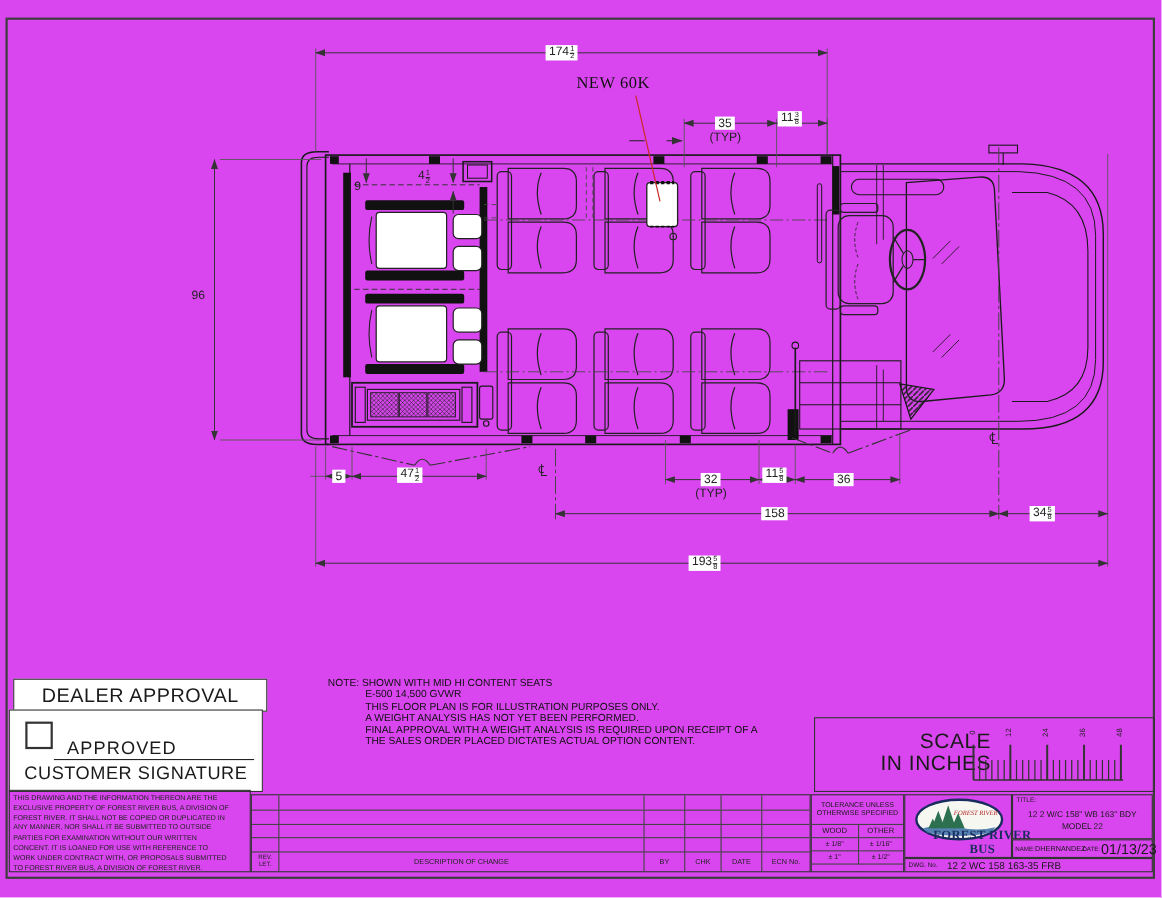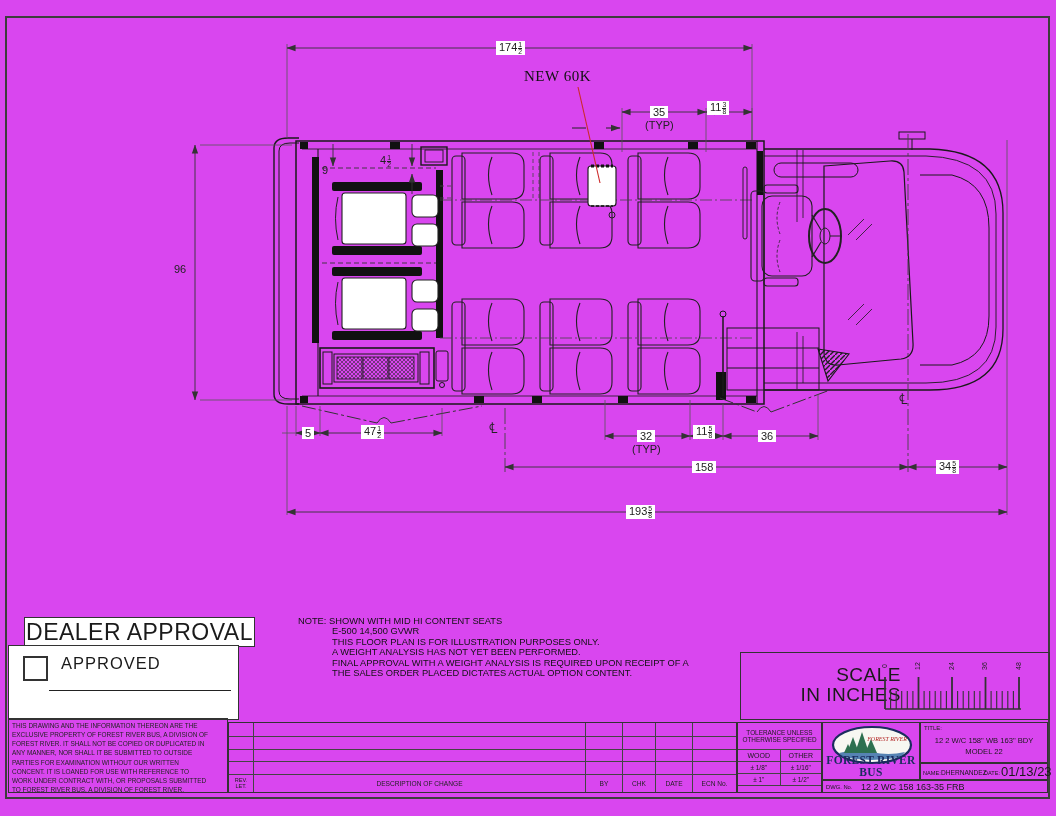--- a/index.html
+++ b/index.html
@@ -10,25 +10,25 @@
   
   .dim{position:absolute;font-size:11px;color:#222;white-space:nowrap;line-height:12px;}
   .dim.bg{background:#fff;padding:0 3px;}
   .frac{display:inline-block;vertical-align:-3px;margin-left:1px;text-align:center;}
   .frac i{font-style:normal;display:block;font-size:6.8px;line-height:6.2px;}
   .frac i:first-child{border-bottom:0.8px solid #222;}
   .cl{position:absolute;font-size:15px;color:#222;}
   .callout{position:absolute;font-family:"Liberation Serif",serif;font-size:15px;color:#111;letter-spacing:0.5px;}
   
   .box{border:1.6px solid #333;position:absolute;background:#fff;}
-  #dealer-head{left:24px;top:617px;width:229px;height:28px;display:flex;align-items:center;justify-content:center;
-    font-size:23px;letter-spacing:0.5px;}
+  #dealer-head{left:12px;top:617px;width:229px;height:28px;display:flex;align-items:center;justify-content:center;
+    font-size:18px;letter-spacing:0.5px;}
   #dealer-body{left:8px;top:645px;width:229px;height:73px;}
   #approved-box{position:absolute;left:14px;top:10px;width:21px;height:21px;border:2px solid #333;background:#fff;}
-  #approved-label{position:absolute;left:52px;top:8px;font-size:16.5px;letter-spacing:1px;}
+  #approved-label{position:absolute;left:52px;top:25px;font-size:16.5px;letter-spacing:1px;}
   #sig-line{position:absolute;left:40px;top:44px;width:182px;border-bottom:1.6px solid #222;height:0;}
   #sig-label{position:absolute;left:0;top:48px;width:229px;text-align:center;font-size:16.5px;letter-spacing:0.5px;}
   
   #notes{left:298px;top:616px;width:400px;font-size:9.3px;line-height:10.4px;color:#111;}
   #notes .nl{padding-left:34px;}
   #notes .first{padding-left:0;}
   
   #scale-box{left:740px;top:652px;width:308px;height:66px;border:1.6px solid #333;}
   #scale-text{position:absolute;left:10px;top:12px;width:150px;text-align:right;font-size:19px;line-height:20px;letter-spacing:0.5px;}
   .tick-label{position:absolute;width:18px;height:8px;font-size:7px;text-align:center;transform:rotate(-90deg);transform-origin:center;color:#222;}
@@ -46,21 +46,21 @@
   
   #tol{left:737px;top:722px;width:85px;height:71px;border:1.6px solid #333;box-sizing:border-box;font-size:6.4px;text-align:center;}
   #tol .r1{height:26px;border-bottom:1px solid #444;display:flex;flex-direction:column;justify-content:center;line-height:7.5px;}
   #tol .cols{display:grid;grid-template-columns:1fr 1fr;}
   #tol .cols div{border-left:1px solid #444;border-bottom:1px solid #444;padding:2px 0;}
   #tol .cols div:nth-child(odd){border-left:none;}
   #tol .cols div:nth-child(-n+2){font-size:7px;}
   
   #logo-cell{left:822px;top:722px;width:98px;height:58px;border:1.6px solid #333;box-sizing:border-box;}
   #brand{position:absolute;left:0;bottom:1px;width:100%;text-align:center;font-family:"Liberation Serif",serif;
-     font-weight:bold;font-size:11.5px;color:#1a2c5e;letter-spacing:0.3px;}
+     font-weight:bold;font-size:11.5px;color:#1a2c5e;letter-spacing:0.3px;padding-left:22px;}
   #title-cell{left:920px;top:722px;width:128px;height:41px;border:1.6px solid #333;box-sizing:border-box;}
   #title-cell .lbl{position:absolute;left:3px;top:2px;font-size:6px;color:#222;}
   #title-cell .t1{position:absolute;left:0;top:13px;width:100%;text-align:center;font-size:7.6px;}
   #title-cell .t2{position:absolute;left:0;top:24px;width:100%;text-align:center;font-size:7.6px;}
   #name-row{left:920px;top:763px;width:128px;height:17px;border:1.6px solid #333;box-sizing:border-box;}
   #name-row .nlbl{position:absolute;left:2px;top:6px;font-size:5.6px;}
   #name-row .nval{position:absolute;left:20px;top:5px;font-size:6.6px;}
   #name-row .dlbl{position:absolute;left:63px;top:6px;font-size:5.6px;}
   #name-row .dval{position:absolute;left:80px;top:0px;font-size:13px;}
   #dwg-row{left:822px;top:780px;width:226px;height:13px;border:1.6px solid #333;box-sizing:border-box;}
@@ -297,20 +297,21 @@
     <span>193</span><span class="frac"><i>5</i><i>8</i></span>
   </div>
   <div class="cl" style="left:489px;top:417px;">℄</div>
   <div class="cl" style="left:899px;top:388px;">℄</div>
 
   <div class="box" id="dealer-head">DEALER APPROVAL</div>
   <div class="box" id="dealer-body">
     <div id="approved-box"></div>
     <div id="approved-label">APPROVED</div>
     <div id="sig-line"></div>
+    <div id="sig-label">CUSTOMER SIGNATURE</div>
   </div>
 
   <div class="abs" id="notes">
     <div class="first"><span>NOTE:</span> <span>SHOWN WITH MID HI CONTENT SEATS</span></div>
     <div class="nl">E-500 14,500 GVWR</div>
     <div class="nl">THIS FLOOR PLAN IS  FOR ILLUSTRATION PURPOSES ONLY.</div>
     <div class="nl">A WEIGHT ANALYSIS HAS NOT YET BEEN PERFORMED.</div>
     <div class="nl">FINAL APPROVAL WITH A WEIGHT ANALYSIS IS REQUIRED UPON RECEIPT OF A</div>
     <div class="nl">THE SALES ORDER PLACED DICTATES ACTUAL OPTION CONTENT.</div>
   </div>

